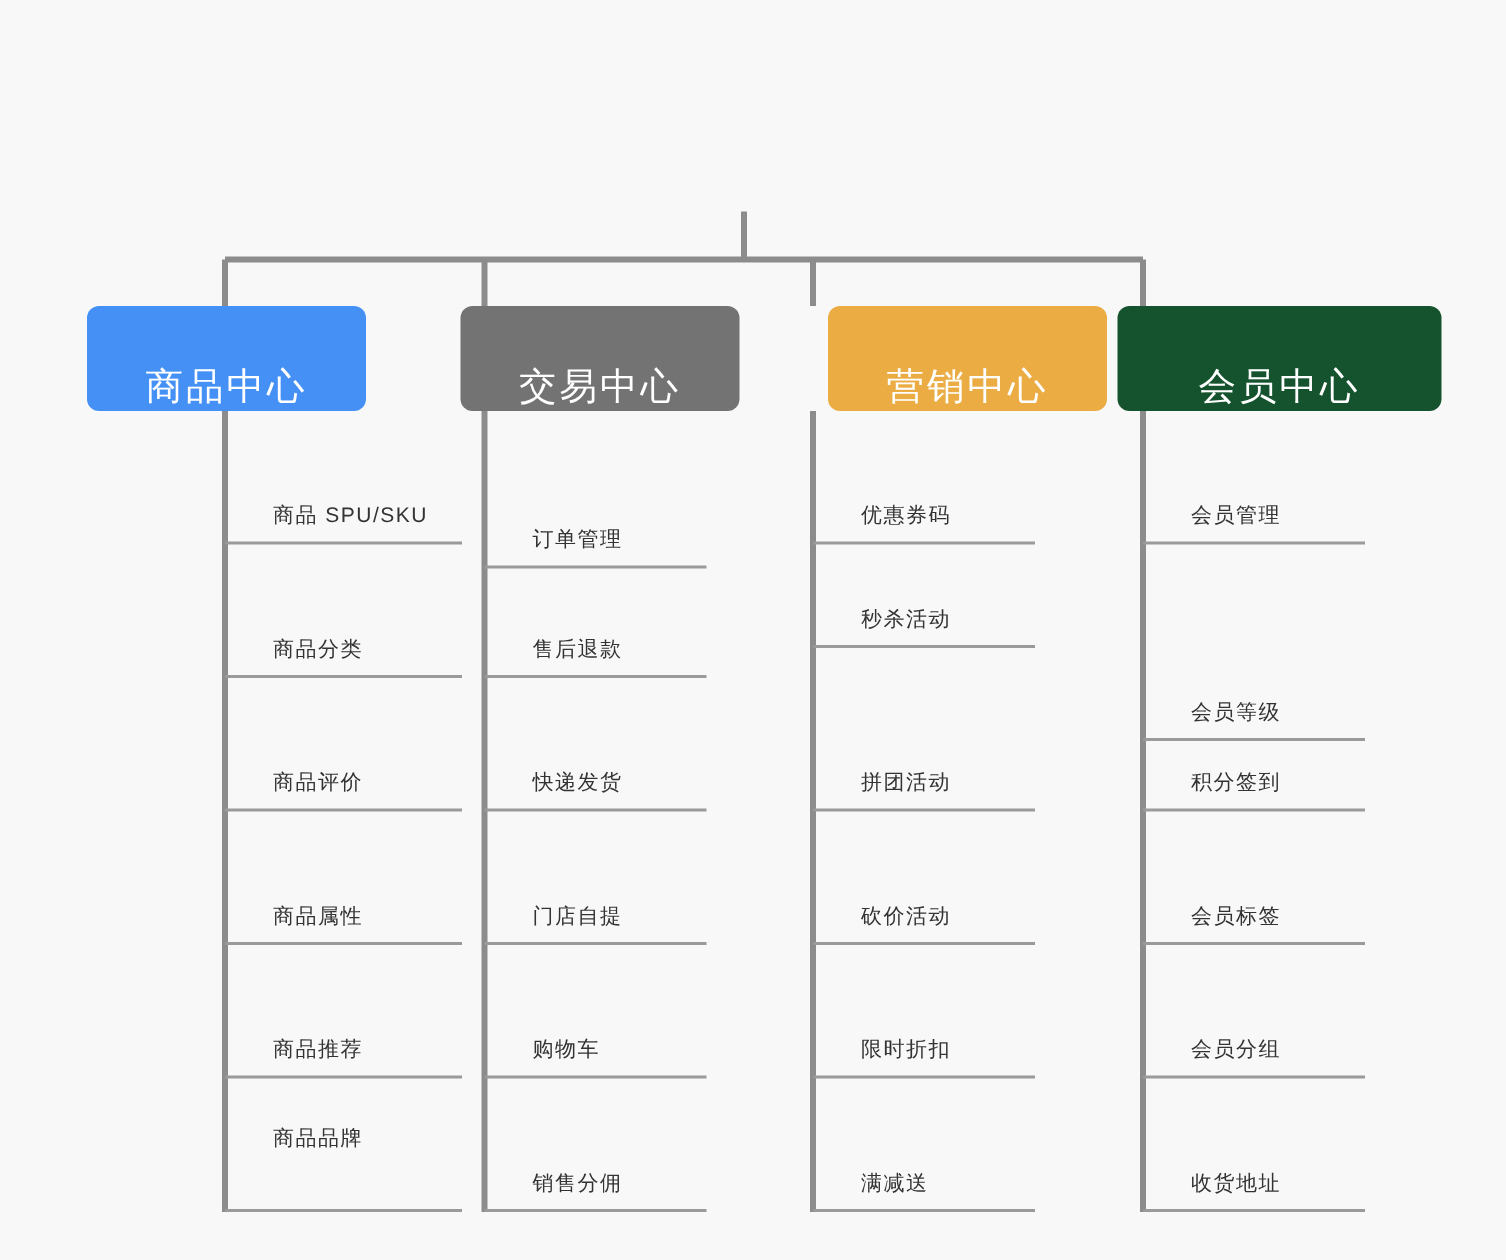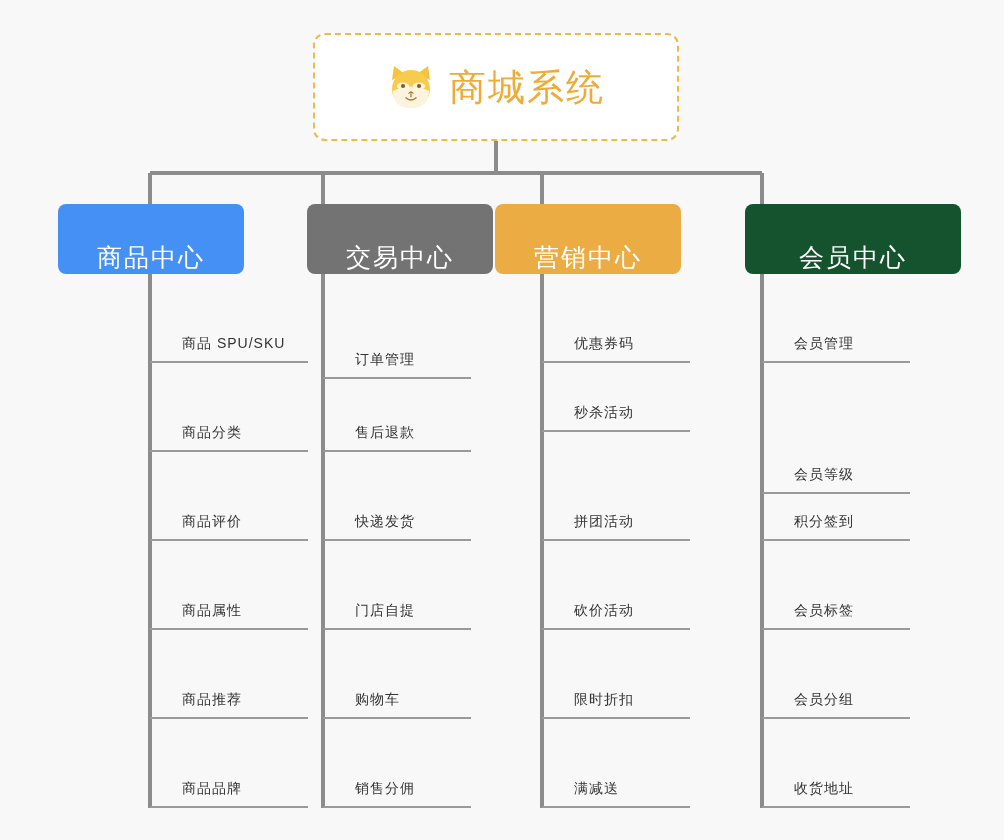--- a/index.html
+++ b/index.html
@@ -112,65 +112,41 @@
         <path d="M323 173 V204"></path>
         <path d="M542 173 V204"></path>
         <path d="M762 173 V204"></path>
         <path d="M150 274 V808"></path>
         <path d="M323 274 V808"></path>
         <path d="M542 274 V808"></path>
         <path d="M762 274 V808"></path>
       </g>
   </svg>
 
-  <div class="root-node">
-    <span class="shiba">
-      <svg width="48" height="46" viewBox="0 0 48 46">
-
-        <path d="M5 16 L7 2 L18 10 Z" fill="#f5c341"></path>
-        <path d="M43 16 L41 2 L30 10 Z" fill="#f5c341"></path>
-
-        <ellipse cx="24" cy="25" rx="19" ry="19" fill="#f7cb4d"></ellipse>
-
-        <path d="M6 27 Q24 18 42 27 Q42 44 24 44 Q6 44 6 27 Z" fill="#fdf4e0"></path>
-
-        <ellipse cx="16" cy="22" rx="6.2" ry="3.6" fill="#fdf4e0"></ellipse>
-        <ellipse cx="32" cy="22" rx="6.2" ry="3.6" fill="#fdf4e0"></ellipse>
-        <ellipse cx="16" cy="22" rx="2.1" ry="1.9" fill="#8a5a22"></ellipse>
-        <ellipse cx="32" cy="22" rx="2.1" ry="1.9" fill="#8a5a22"></ellipse>
-
-        <path d="M24 27 l3.4 2.6 h-6.8 Z" fill="#b5782c"></path>
-
-        <path d="M24 30 v3.2" stroke="#b5782c" stroke-width="1.4" fill="none"></path>
-        <path d="M18.5 33.5 Q24 38.5 29.5 33.5" stroke="#b5782c" stroke-width="1.4" fill="none"></path>
-      </svg>
-    </span>
-    <span class="root-title">商城系统</span>
-  </div>
 
   <div id="branch-layer">
       <div class="cat-box" style="left: 58px; top: 204px; width: 186px; background: rgb(69, 144, 245);">
         <span>商品中心</span>
       </div>
       <div class="leaf" style="left: 150px; top: 274px; width: 158px; border-bottom-color: rgb(154, 154, 154);">
         <span class="leaf-label">商品 SPU/SKU</span>
       </div>
       <div class="leaf" style="left: 150px; top: 363px; width: 158px; border-bottom-color: rgb(154, 154, 154);">
         <span class="leaf-label">商品分类</span>
       </div>
       <div class="leaf" style="left: 150px; top: 452px; width: 158px; border-bottom-color: rgb(154, 154, 154);">
         <span class="leaf-label">商品评价</span>
       </div>
       <div class="leaf" style="left: 150px; top: 541px; width: 158px; border-bottom-color: rgb(154, 154, 154);">
         <span class="leaf-label">商品属性</span>
       </div>
       <div class="leaf" style="left: 150px; top: 630px; width: 158px; border-bottom-color: rgb(154, 154, 154);">
         <span class="leaf-label">商品推荐</span>
       </div>
-      <div class="leaf" style="left: 150px; top: 719px; width: 158px; border-bottom-color: rgb(154, 154, 154);">
+      <div class="leaf" style="left: 150px; top: 719px; width: 158px; border-bottom-color: rgb(154, 154, 154); align-items: center;">
         <span class="leaf-label">商品品牌</span>
       </div>
       <div class="cat-box" style="left: 307px; top: 204px; width: 186px; background: #737373;">
         <span>交易中心</span>
       </div>
       <div class="leaf" style="left: 323px; top: 274px; width: 148px; border-bottom-color: rgb(154, 154, 154); margin-top: 16px;">
         <span class="leaf-label">订单管理</span>
       </div>
       <div class="leaf" style="left: 323px; top: 363px; width: 148px; border-bottom-color: rgb(154, 154, 154);">
         <span class="leaf-label">售后退款</span>
@@ -180,21 +156,21 @@
       </div>
       <div class="leaf" style="left: 323px; top: 541px; width: 148px; border-bottom-color: rgb(154, 154, 154);">
         <span class="leaf-label">门店自提</span>
       </div>
       <div class="leaf" style="left: 323px; top: 630px; width: 148px; border-bottom-color: rgb(154, 154, 154);">
         <span class="leaf-label">购物车</span>
       </div>
       <div class="leaf" style="left: 323px; top: 719px; width: 148px; border-bottom-color: rgb(154, 154, 154);">
         <span class="leaf-label">销售分佣</span>
       </div>
-      <div class="cat-box" style="left: 495px; top: 204px; width: 186px; background: rgb(234, 172, 67);">
+      <div class="cat-box" style="left: 552px; top: 204px; width: 186px; background: rgb(234, 172, 67);">
         <span>营销中心</span>
       </div>
       <div class="leaf" style="left: 542px; top: 274px; width: 148px; border-bottom-color: rgb(154, 154, 154);">
         <span class="leaf-label">优惠券码</span>
       </div>
       <div class="leaf" style="left: 542px; top: 343px; width: 148px; border-bottom-color: rgb(154, 154, 154);">
         <span class="leaf-label">秒杀活动</span>
       </div>
       <div class="leaf" style="left: 542px; top: 452px; width: 148px; border-bottom-color: rgb(154, 154, 154);">
         <span class="leaf-label">拼团活动</span>

